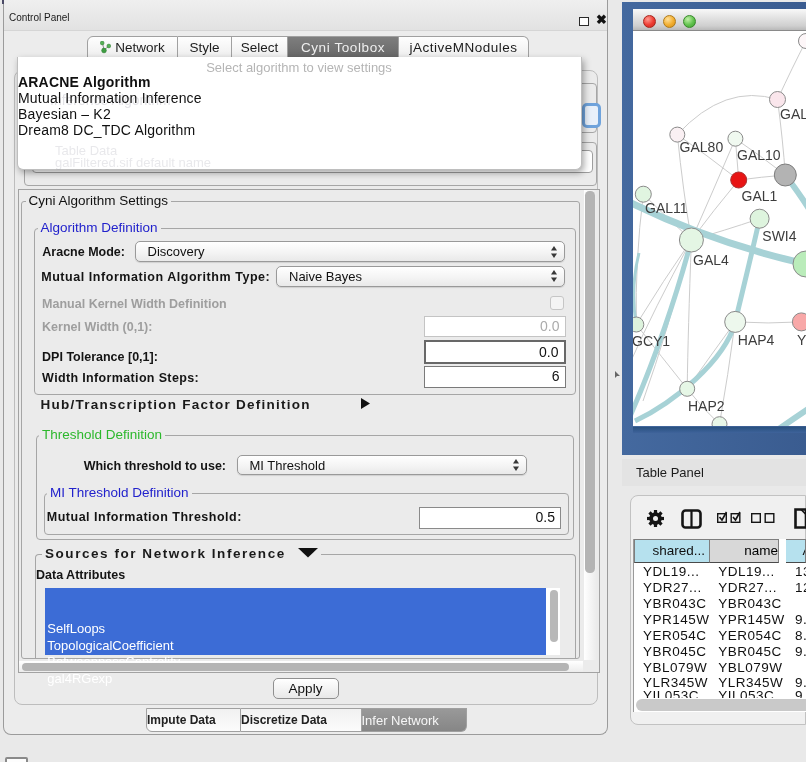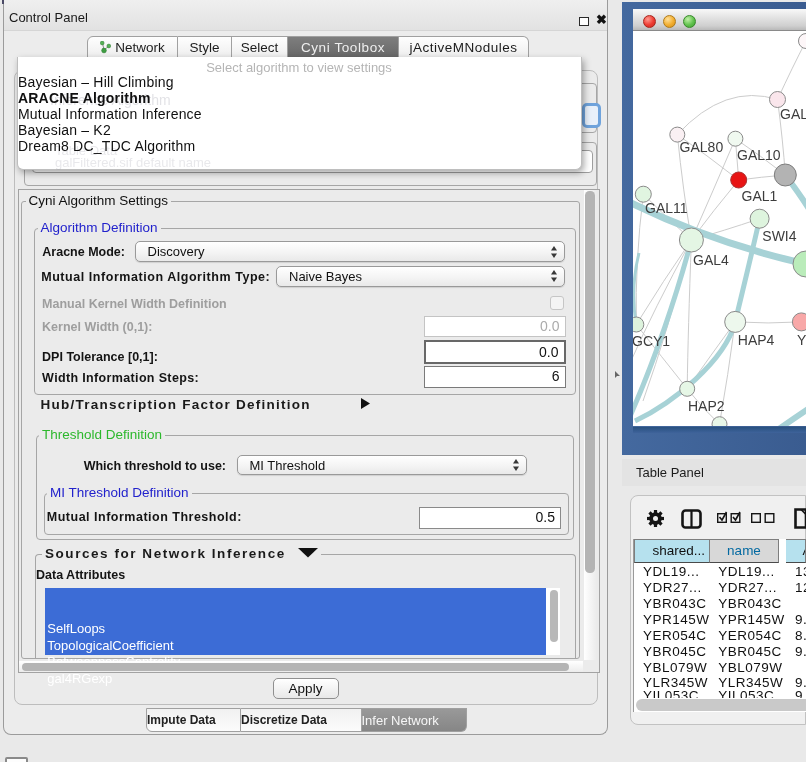--- a/index.html
+++ b/index.html
@@ -17,21 +17,21 @@
 .tabsel{background:linear-gradient(#7e7e7e,#686868);color:#efefef;}
 .btab{position:absolute;top:708px;height:24px;box-sizing:border-box;background:linear-gradient(#f1f1f1,#fcfcfc);border:1px solid #a0a0a0;border-left:none;font-size:12px;font-weight:bold;color:#222;text-align:left;line-height:23px;white-space:nowrap;}
 .btabsel{background:linear-gradient(#999999,#868686);color:#f6f6f6;font-weight:normal;font-size:13px;}
 .pitem{height:16px;line-height:16px;font-size:14px;color:#101010;white-space:nowrap;letter-spacing:0.2px;}
 .trow{position:absolute;height:16px;line-height:16px;font-size:13.5px;color:#111;white-space:nowrap;letter-spacing:0.5px;}
 </style></head><body>
 
 <div class="abs" style="left:3px;top:0;width:605px;height:735px;background:#ececec;border:1px solid #9b9b9b;border-top:none;border-radius:0 0 8px 8px;box-sizing:border-box;"></div>
 <div class="abs" style="left:2px;top:0;width:3px;height:4px;background:#4a4a66;"></div>
 <div class="abs" style="left:4px;top:0;width:603px;height:30px;background:linear-gradient(#efefef,#e2e2e2);border-bottom:1px solid #d5d5d5;"></div>
-<div class="abs" style="left:9px;top:11px;font-size:13px;color:#1a1a1a;line-height:13px;">Control Panel</div>
+<div class="abs" style="left:9px;top:11px;font-size:10px;color:#1a1a1a;line-height:13px;">Control Panel</div>
 <div class="abs" style="left:579px;top:16.5px;width:7.5px;height:7.5px;border:1.6px solid #2a2a2a;background:#fdfdfd;"></div>
 <div class="abs" style="left:596px;top:14px;font-size:13px;font-weight:bold;color:#111;line-height:12px;">✖</div>
 
 <div class="tab" style="left:87px;width:91px;border-left:1px solid #a0a0a0;border-radius:6px 0 0 0;">
  <svg width="11" height="13" style="vertical-align:-2px;margin-right:4px" viewBox="0 0 11 13">
       <path d="M2.5 2 L4 9 M4 9 L9 5" stroke="#8a8a8a" stroke-width="1" fill="none"></path>
       <circle cx="2.2" cy="2" r="1.9" fill="#55b055" stroke="#2e7d32" stroke-width="0.5"></circle>
       <circle cx="8.8" cy="5" r="1.9" fill="#55b055" stroke="#2e7d32" stroke-width="0.5"></circle>
       <circle cx="4" cy="9.5" r="2.4" fill="#3f9d42" stroke="#2e7d32" stroke-width="0.5"></circle>
     </svg>Network</div>
@@ -128,21 +128,20 @@
 <div class="btab" style="left:146px;width:95px;border-left:1px solid #a0a0a0;border-radius:0 0 0 6px;">Impute Data</div>
 <div class="btab" style="left:241px;width:120.5px;">Discretize Data</div>
 <div class="btab btabsel" style="left:361.5px;width:105.5px;border-radius:0 0 6px 0;">Infer Network</div>
 
 <div class="abs" style="left:16.5px;top:57px;width:565px;height:113px;background:#ffffff;border:1px solid #bebebe;border-top:none;border-radius:0 0 6px 6px;box-shadow:2px 3px 7px rgba(0,0,0,0.35);box-sizing:border-box;z-index:10;"></div>
 <div class="abs" style="left:50px;top:92px;font-size:14px;color:rgba(140,140,155,0.25);z-index:11;">Inference Algorithm</div>
 <div class="abs" style="left:55px;top:143px;font-size:13px;color:rgba(140,140,155,0.2);z-index:11;">Table Data</div>
 <div class="abs" style="left:55px;top:155px;font-size:13px;color:rgba(140,140,155,0.2);z-index:11;">galFiltered.sif default name</div>
 <div class="abs" style="left:16.5px;top:59.5px;width:565px;text-align:center;font-size:13px;color:#b5b5b5;z-index:11;">Select algorithm to view settings</div>
 <div class="abs" style="left:18px;top:73.5px;z-index:11;">
- <div class="pitem">Bayesian – Hill Climbing</div>
  <div class="pitem" style="font-weight:bold;">ARACNE Algorithm</div>
  <div class="pitem">Mutual Information Inference</div>
  <div class="pitem">Bayesian – K2</div>
  <div class="pitem">Dream8 DC_TDC Algorithm</div>
 </div>
 
 <div class="abs" style="left:5px;top:757px;width:19px;height:12px;border:2px solid #8a8a8a;background:#fdfdfd;border-radius:2px;"></div>
 
 <svg class="abs" style="left:615px;top:371px;" width="5" height="7" viewBox="0 0 5 7">
     <path d="M0 0 L5 5 L2 5 L0 7 Z" fill="#666"></path>
@@ -258,21 +257,21 @@
  <rect x="0.7" y="0.7" width="8.6" height="8.6" fill="none" stroke="#151515" stroke-width="1.4"></rect>
  <rect x="14.2" y="0.7" width="8.6" height="8.6" fill="none" stroke="#151515" stroke-width="1.4"></rect>
 </svg>
 <svg class="abs" style="left:794px;top:508px;" width="12" height="21" viewBox="0 0 12 21">
  <path d="M1.5 1.5 H12 V19.5 H1.5 Z" fill="none" stroke="#151515" stroke-width="2.6"></path>
  <path d="M7 1.5 L12 6.5" stroke="#151515" stroke-width="1.6" fill="none"></path>
 </svg>
 
 <div class="abs" style="left:633px;top:539px;width:173px;height:173px;background:#ffffff;border-left:1px solid #9a9a9a;box-sizing:border-box;"></div>
 <div class="abs" style="left:634px;top:539px;width:76px;height:23.5px;background:#b6e1ee;border:1px solid #7e7e7e;border-bottom:1.5px solid #4a4a4a;box-sizing:border-box;text-align:right;padding-right:4px;line-height:21px;font-size:13.5px;color:#111;">shared...</div>
-<div class="abs" style="left:710px;top:539px;width:69px;height:23.5px;background:#d8d8d8;border:1px solid #7e7e7e;border-left:none;border-bottom:1.5px solid #4a4a4a;box-sizing:border-box;text-align:center;line-height:21px;font-size:13.5px;color:#0369a1;">name</div>
+<div class="abs" style="left:710px;top:539px;width:69px;height:23.5px;background:#d8d8d8;border:1px solid #7e7e7e;border-left:none;border-bottom:1.5px solid #4a4a4a;box-sizing:border-box;text-align:right;line-height:21px;font-size:13.5px;color:#000000;">name</div>
 <div class="abs" style="left:785.5px;top:539px;width:20.5px;height:23.5px;background:#b6e1ee;border:1px solid #7e7e7e;border-left:none;border-bottom:1.5px solid #4a4a4a;box-sizing:border-box;overflow:hidden;line-height:21px;font-size:13.5px;color:#111;padding-left:17px;">A</div>
 
 <div class="trow" style="left:643px;top:564px;">YDL19...</div>
 <div class="trow" style="left:718.3px;top:564px;">YDL19...</div>
 <div class="trow" style="left:795px;top:564px;">13</div>
 <div class="trow" style="left:643px;top:580px;">YDR27...</div>
 <div class="trow" style="left:718.3px;top:580px;">YDR27...</div>
 <div class="trow" style="left:795px;top:580px;">12</div>
 <div class="trow" style="left:643px;top:596px;">YBR043C</div>
 <div class="trow" style="left:718.3px;top:596px;">YBR043C</div>

